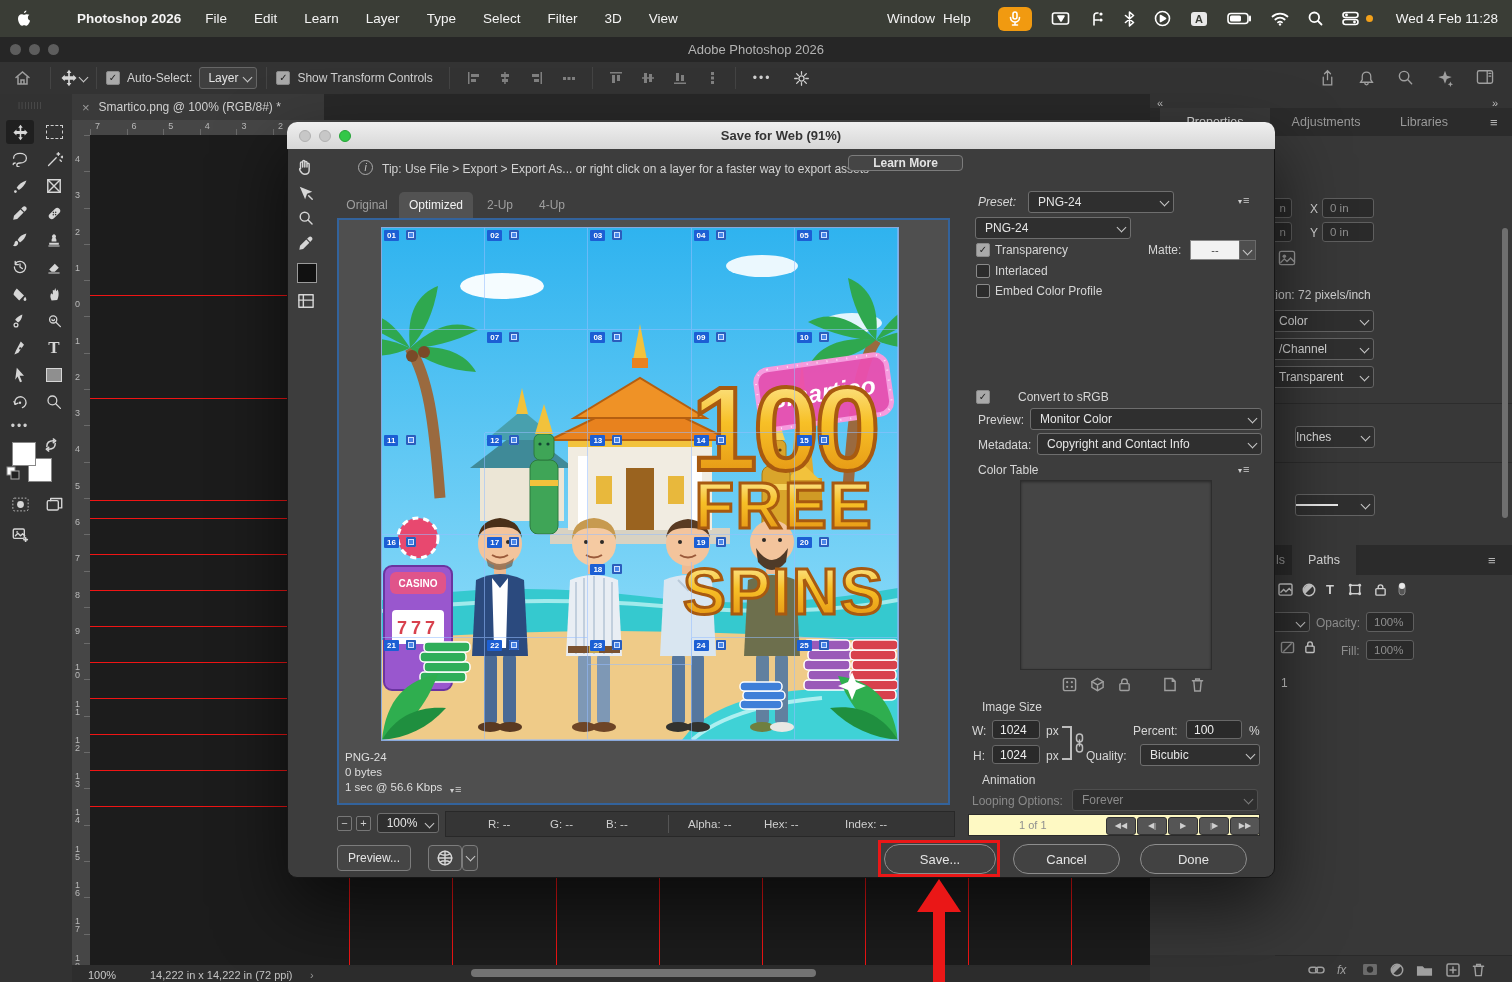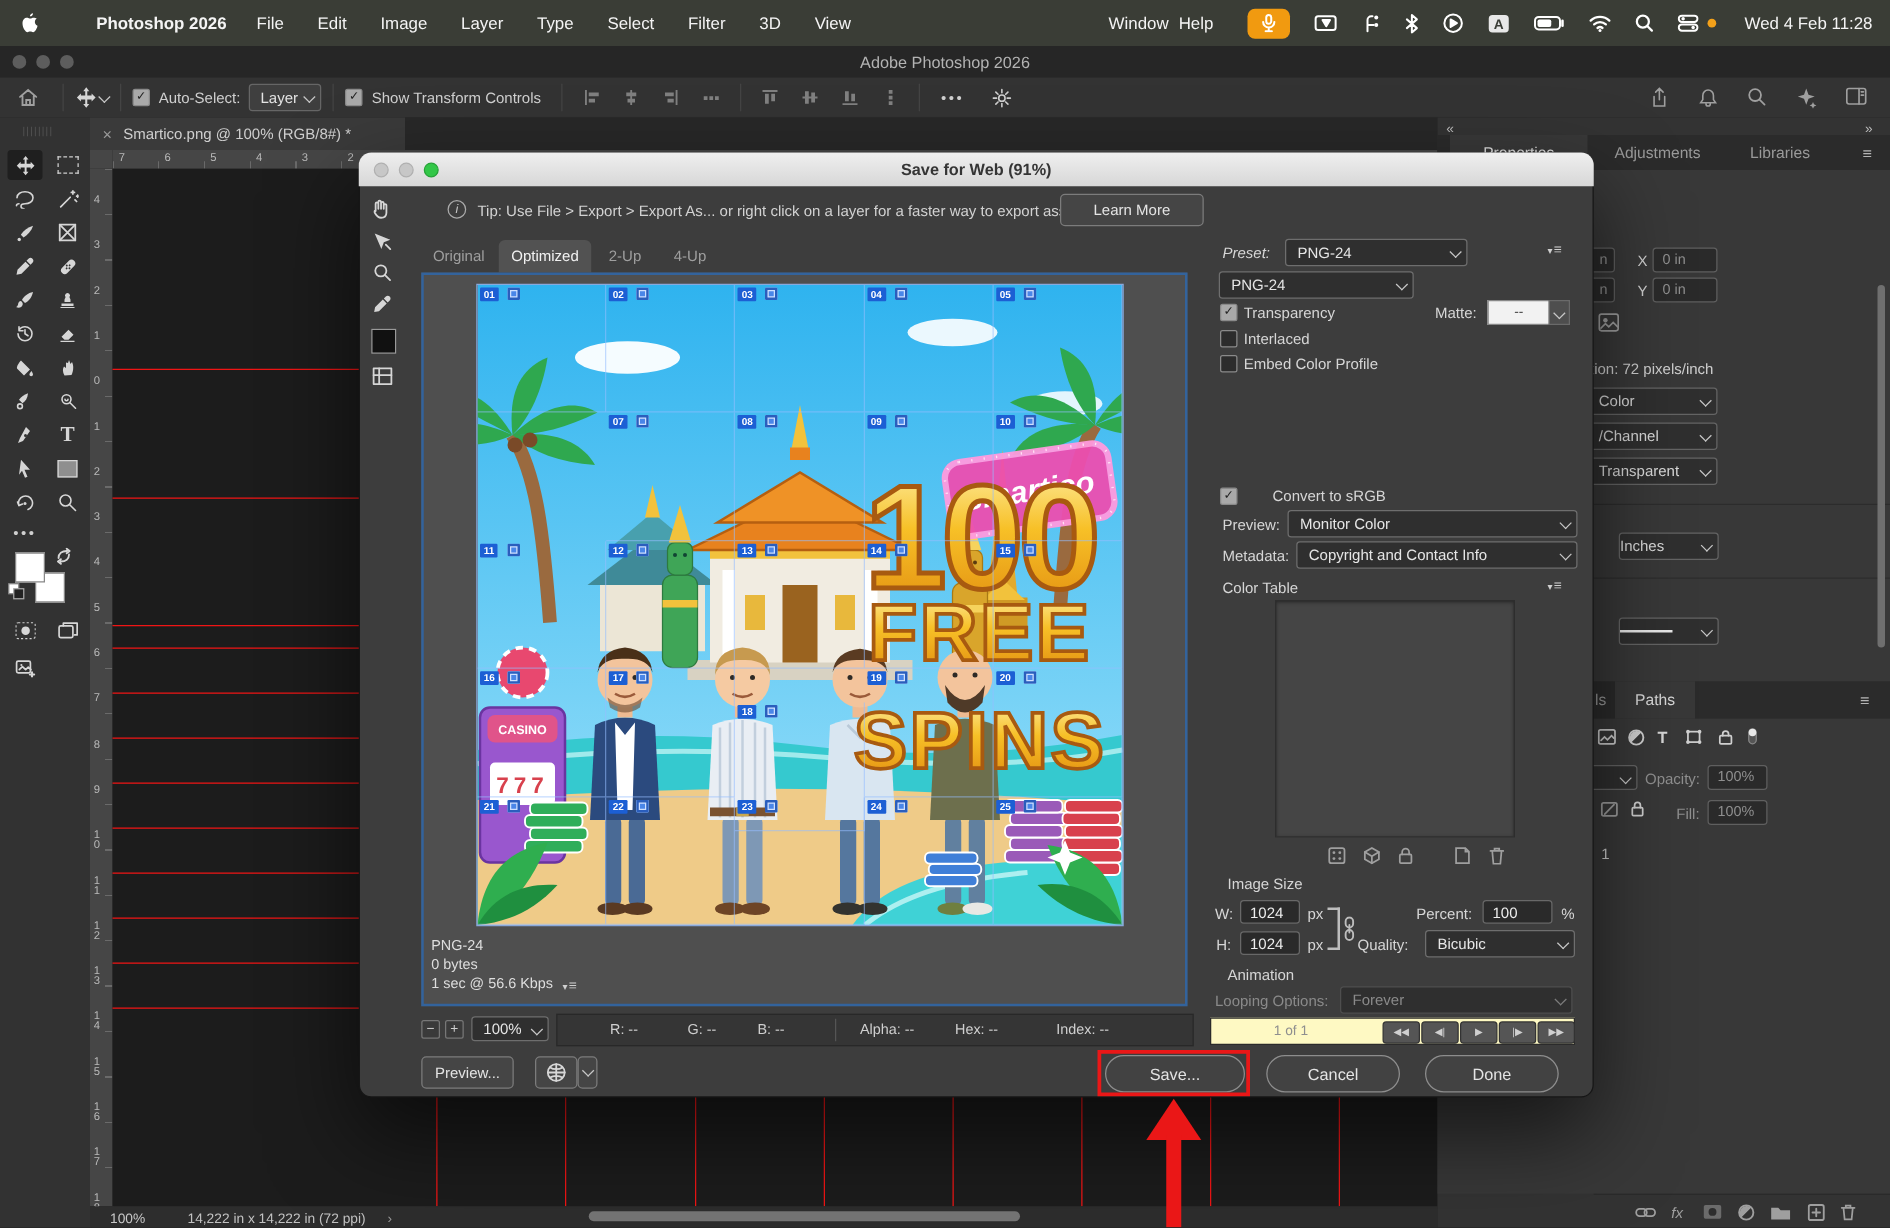--- a/index.html
+++ b/index.html
@@ -106,21 +106,21 @@
   <div id="menubar">
     <span class="apple">
       <svg width="15" height="17" viewBox="0 0 15 17">
           <path class="icf" style="fill:#fff" d="M10.8 4.2c-.9 0-2 .6-2.6.6-.7 0-1.6-.6-2.6-.6C3.7 4.2 2 5.8 2 8.7c0 3.4 2.5 7 3.9 7 .8 0 1.2-.5 2.3-.5 1.1 0 1.4.5 2.3.5 1.5 0 3.5-3.8 3.5-5.2-1.6-.7-2.1-1.8-2.1-3 0-1.3.8-2.3 1.5-2.7-.6-.4-1.7-.6-2.6-.6zM10.4.5C9.2.6 8 1.5 7.9 3c1.2.2 2.6-.9 2.5-2.5z"></path>
         </svg>
     </span>
     <span class="appname">Photoshop 2026</span>
     <span id="menu-items" style="display:flex;">
         <span class="menu-item">File</span>
         <span class="menu-item">Edit</span>
-        <span class="menu-item">Image</span>
+        <span class="menu-item">Learn</span>
         <span class="menu-item">Layer</span>
         <span class="menu-item">Type</span>
         <span class="menu-item">Select</span>
         <span class="menu-item">Filter</span>
         <span class="menu-item">3D</span>
         <span class="menu-item">View</span>
       </span>
     <div id="menu-right">
       <span id="menu-right-items" style="display:flex;">
           <span class="menu-item">Window</span>
@@ -753,21 +753,21 @@
       <span class="lights">
           <span class="dlt"></span>
           <span class="dlt"></span>
           <span class="dlt green"></span>
         </span>
       <span>Save for Web (91%)</span>
     </div>
 
     <span class="info-i" style="left:358px;top:160px;">i</span>
     <span class="t" style="left:382px;top:162px;color:#d2d2d2;font-size:12px;">Tip: Use File &gt; Export &gt; Export As...  or right click on a layer for a faster way to export assets</span>
-    <div class="dlg-btn" style="left:848px;top:155px;width:115px;height:26px;">Learn More</div>
+    <div class="dlg-btn" style="left:848px;top:155px;width:115px;height:16px;font-weight:bold;">Learn More</div>
 
     <span class="t" style="left:296px;top:158px;">
         <svg width="18" height="18" viewBox="0 0 20 20">
           <path class="ic" d="M5 12V5.5a1.2 1.2 0 012.4 0V10 4a1.2 1.2 0 012.4 0v6-5a1.2 1.2 0 012.4 0v5-3a1.2 1.2 0 012.4 0v6.5c0 3-2 4.5-4.8 4.5-2.4 0-3.6-1.2-5.3-4-1-1.7-.2-2.8.5-2z"></path>
         </svg>
       </span>
     <span class="t" style="left:298px;top:185px;">
         <svg width="16" height="16" viewBox="0 0 18 18">
           <path class="icf" d="M2 2l6 14 2.2-6.2L16 7.6z"></path>
           <path class="ic" d="M12 12l4 4"></path>

